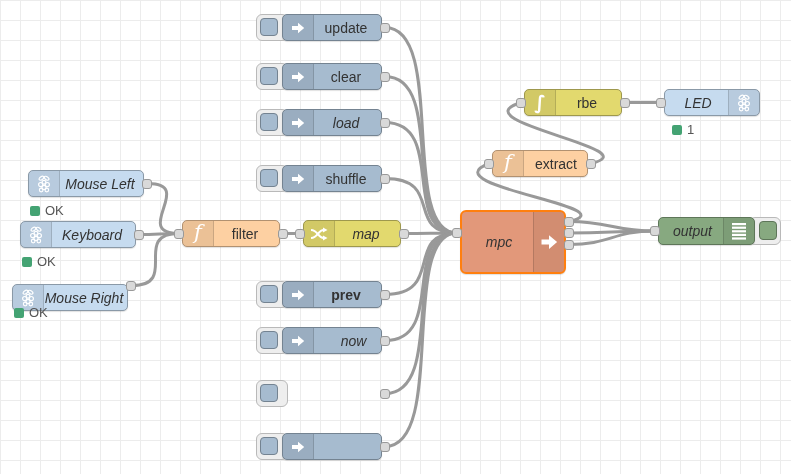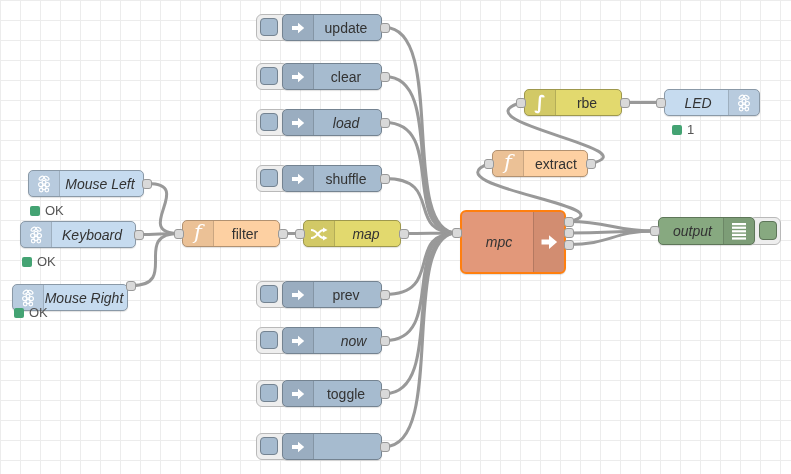--- a/index.html
+++ b/index.html
@@ -100,44 +100,36 @@
       </div>
       <div class="port" style="left: 380px; top: 173.5px;"></div>
       <div class="btn-outer" style="top: 281px; height: 27px; left: 256px; width: 32px;"></div>
       <div class="btn-inner" style="top: 285px; height: 18px; width: 18px; left: 260px; background: rgb(166, 187, 207); border: 1px solid rgb(116, 131, 145);"></div>
       <div class="node-body" style="left: 282px; top: 281px; width: 100px; height: 27px; background: rgb(166, 187, 207); border: 1px solid rgb(116, 131, 145);">
         <div class="icon-region left">
           <svg width="16" height="16" viewBox="0 0 16 16">
             <path d="M2 6h6V2.8L14.2 8 8 13.2V10H2z" fill="#fff"></path>
           </svg>
         </div>
-        <div class="node-label" style="left: 32px; right: 4px;">prev</div>
+        <div class="node-label" style="left: 32px; right: 4px; font-weight: bold;">prev</div>
       </div>
       <div class="port" style="left: 380px; top: 289.5px;"></div>
       <div class="btn-outer" style="top: 327px; height: 27px; left: 256px; width: 32px;"></div>
       <div class="btn-inner" style="top: 331px; height: 18px; width: 18px; left: 260px; background: rgb(166, 187, 207); border: 1px solid rgb(116, 131, 145);"></div>
       <div class="node-body" style="left: 282px; top: 327px; width: 100px; height: 27px; background: rgb(166, 187, 207); border: 1px solid rgb(116, 131, 145);">
         <div class="icon-region left">
           <svg width="16" height="16" viewBox="0 0 16 16">
             <path d="M2 6h6V2.8L14.2 8 8 13.2V10H2z" fill="#fff"></path>
           </svg>
         </div>
         <div class="node-label italic" style="left: 32px; right: 4px; padding-left: 15px;">now</div>
       </div>
       <div class="port" style="left: 380px; top: 335.5px;"></div>
       <div class="btn-outer" style="top: 380px; height: 27px; left: 256px; width: 32px;"></div>
       <div class="btn-inner" style="top: 384px; height: 18px; width: 18px; left: 260px; background: rgb(166, 187, 207); border: 1px solid rgb(116, 131, 145);"></div>
-      <div class="node-body" style="left: 282px; top: 380px; width: 100px; height: 27px; background: rgb(166, 187, 207); border: 1px solid rgb(116, 131, 145);">
-        <div class="icon-region left">
-          <svg width="16" height="16" viewBox="0 0 16 16">
-            <path d="M2 6h6V2.8L14.2 8 8 13.2V10H2z" fill="#fff"></path>
-          </svg>
-        </div>
-        <div class="node-label" style="left: 32px; right: 4px;">toggle</div>
-      </div>
       <div class="port" style="left: 380px; top: 388.5px;"></div>
       <div class="btn-outer" style="top: 433px; height: 27px; left: 256px; width: 32px;"></div>
       <div class="btn-inner" style="top: 437px; height: 18px; width: 18px; left: 260px; background: rgb(166, 187, 207); border: 1px solid rgb(116, 131, 145);"></div>
       <div class="node-body" style="left: 282px; top: 433px; width: 100px; height: 27px; background: rgb(166, 187, 207); border: 1px solid rgb(116, 131, 145);">
         <div class="icon-region left">
           <svg width="16" height="16" viewBox="0 0 16 16">
             <path d="M2 6h6V2.8L14.2 8 8 13.2V10H2z" fill="#fff"></path>
           </svg>
         </div>
       </div>

